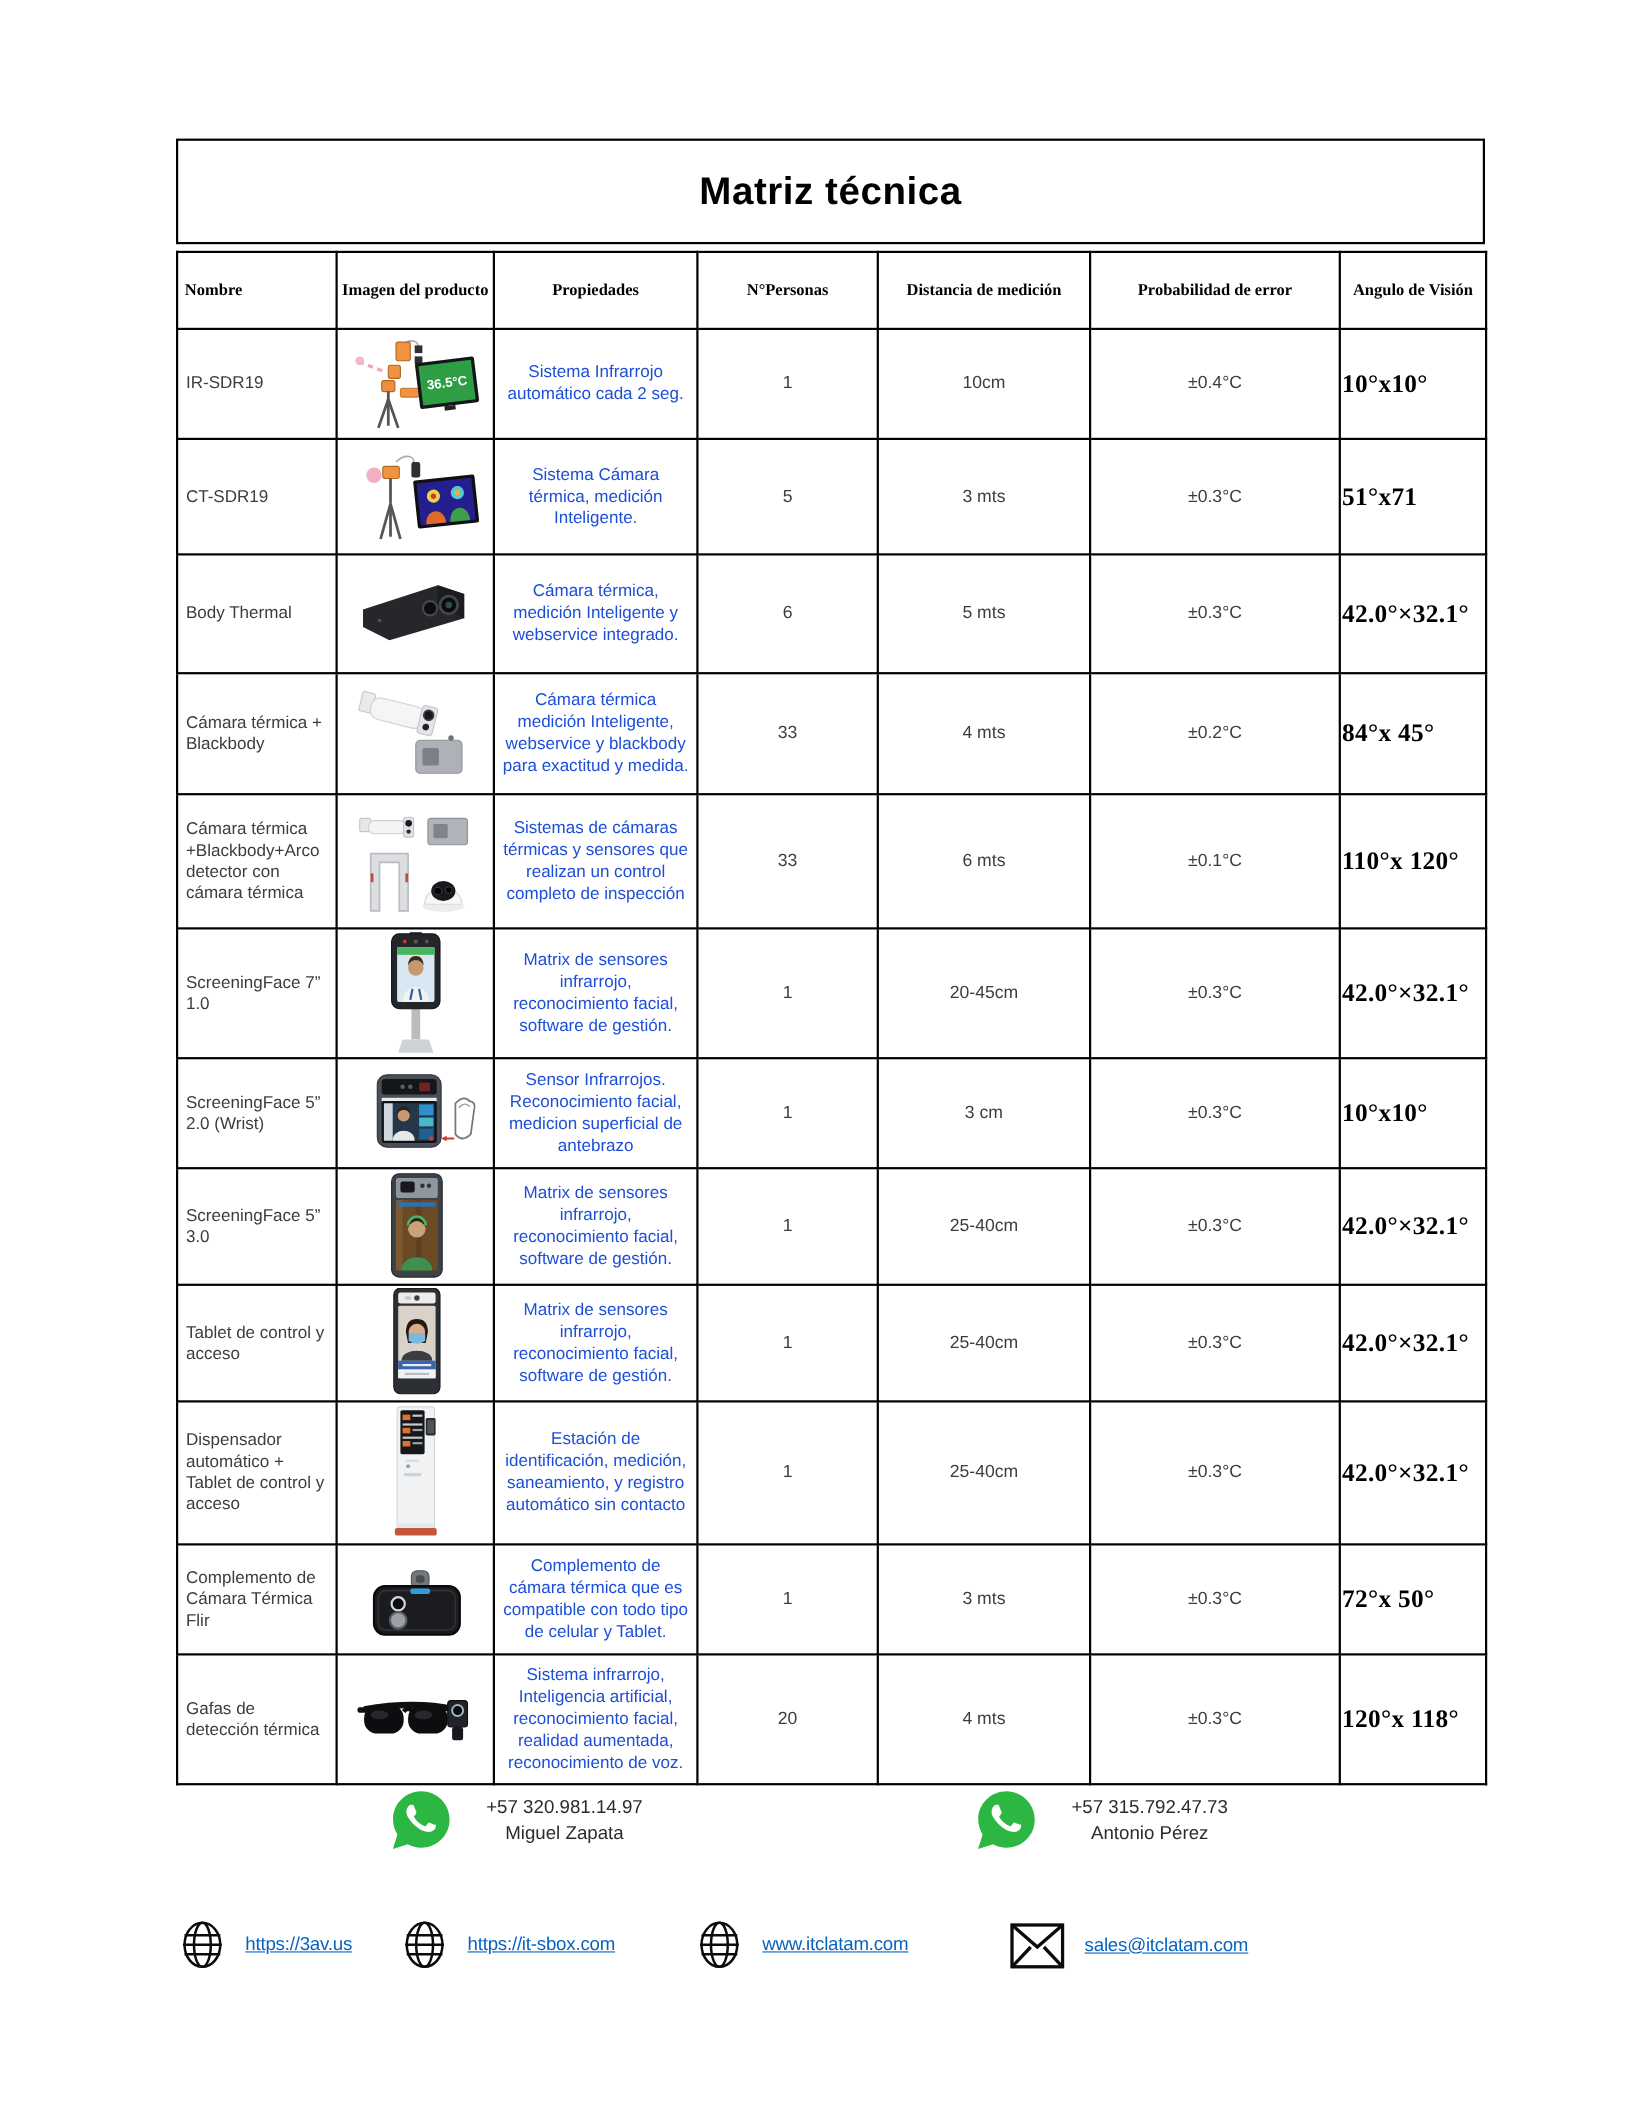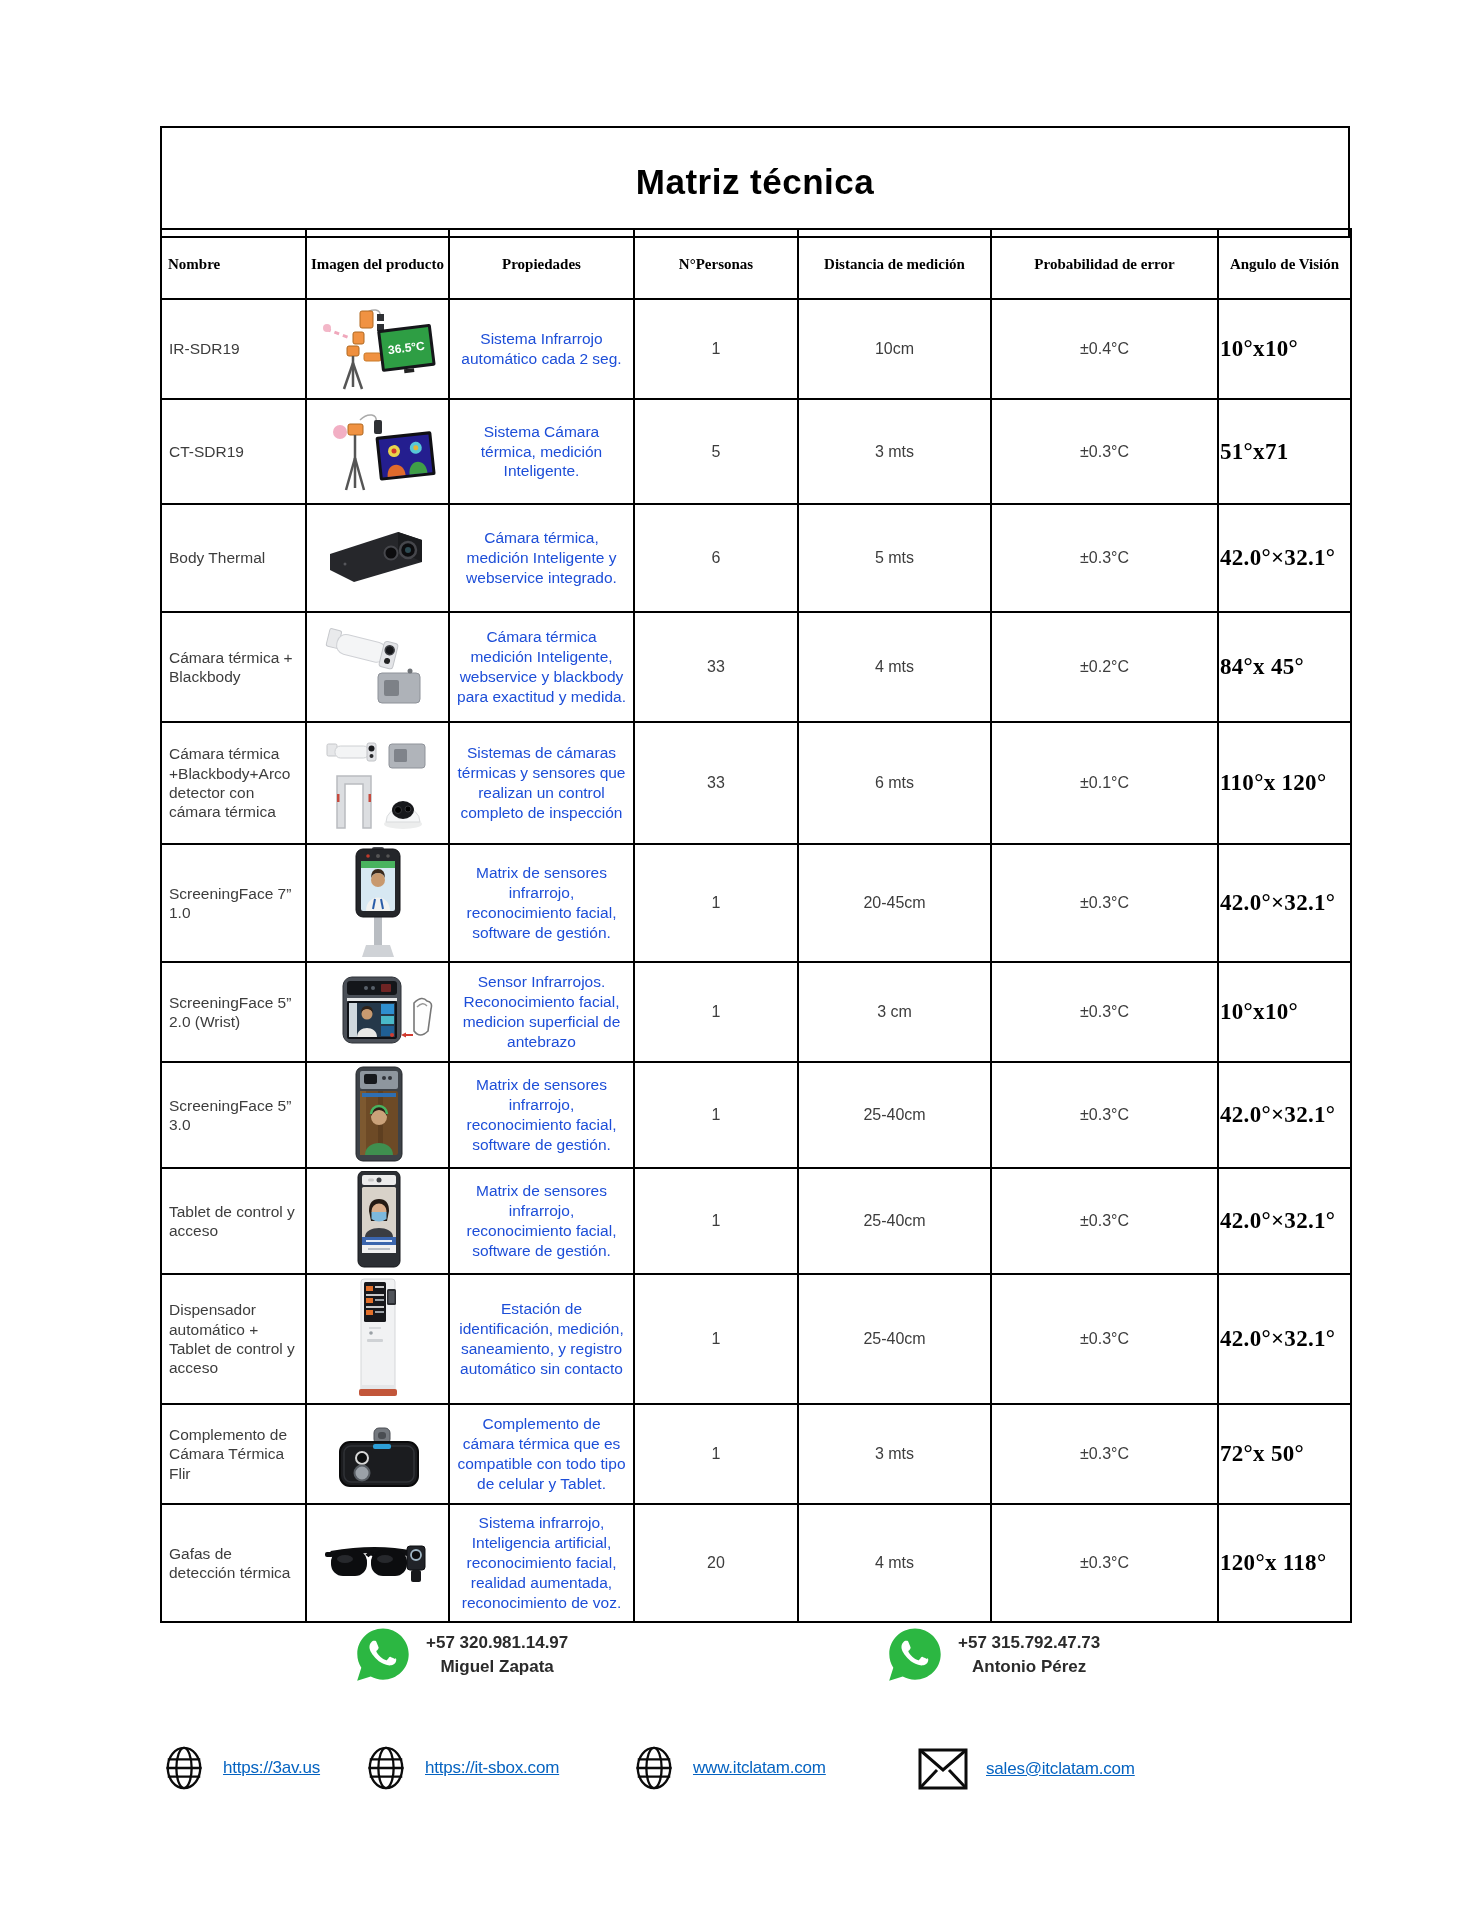--- a/index.html
+++ b/index.html
@@ -3,21 +3,21 @@
 <meta charset="utf-8">
 <style>
   html,body{margin:0;padding:0;}
   body{
     width:1483px;height:1920px;position:relative;background:#ffffff;
     font-family:"Liberation Sans",sans-serif;color:#3f3f3f;
   }
   *{box-sizing:border-box;}
   
   .title-bar{
-    position:absolute;left:160px;top:126px;width:1190px;height:112px;
+    position:absolute;left:160px;top:126px;width:1190px;height:96px;
     border:2.5px solid #000;display:flex;
   }
   .title-area{flex:1;display:flex;align-items:center;justify-content:center;}
   .doc-title{
     font-size:35px;font-weight:bold;color:#000;letter-spacing:.5px;
     font-family:"Liberation Sans",sans-serif;
   }
   .logo-box{
     width:221px;border-left:2px solid #000;display:flex;align-items:center;
     padding-left:3px;overflow:visible;
@@ -42,21 +42,21 @@
   .c-num{font-size:16px;text-align:center;color:#3d3d3d;}
   .c-ang{
     font-family:"Liberation Serif",serif;font-weight:bold;font-size:23px;
     text-align:left;color:#000;letter-spacing:.3px;
   }
   .c-img{text-align:center;padding:2px;}
   .c-img svg{vertical-align:middle;}
   .c-img text{font-family:"Liberation Sans",sans-serif;font-weight:bold;}
   
   .wa-group{position:absolute;display:flex;align-items:center;}
-  .wa-text{margin-left:12px;text-align:center;font-size:17px;color:#2b2b2b;line-height:1.4;font-weight:bold;}
+  .wa-text{margin-left:28px;text-align:center;font-size:17px;color:#2b2b2b;line-height:1.4;}
   .link-group{position:absolute;display:flex;align-items:center;}
   .link-group .lk-icon{margin-right:18px;}
   a.doc-link{
     font-size:17px;color:#0563C1;text-decoration:underline;cursor:pointer;
     letter-spacing:-0.2px;
   }
 </style>
 </head>
 <body>
 

